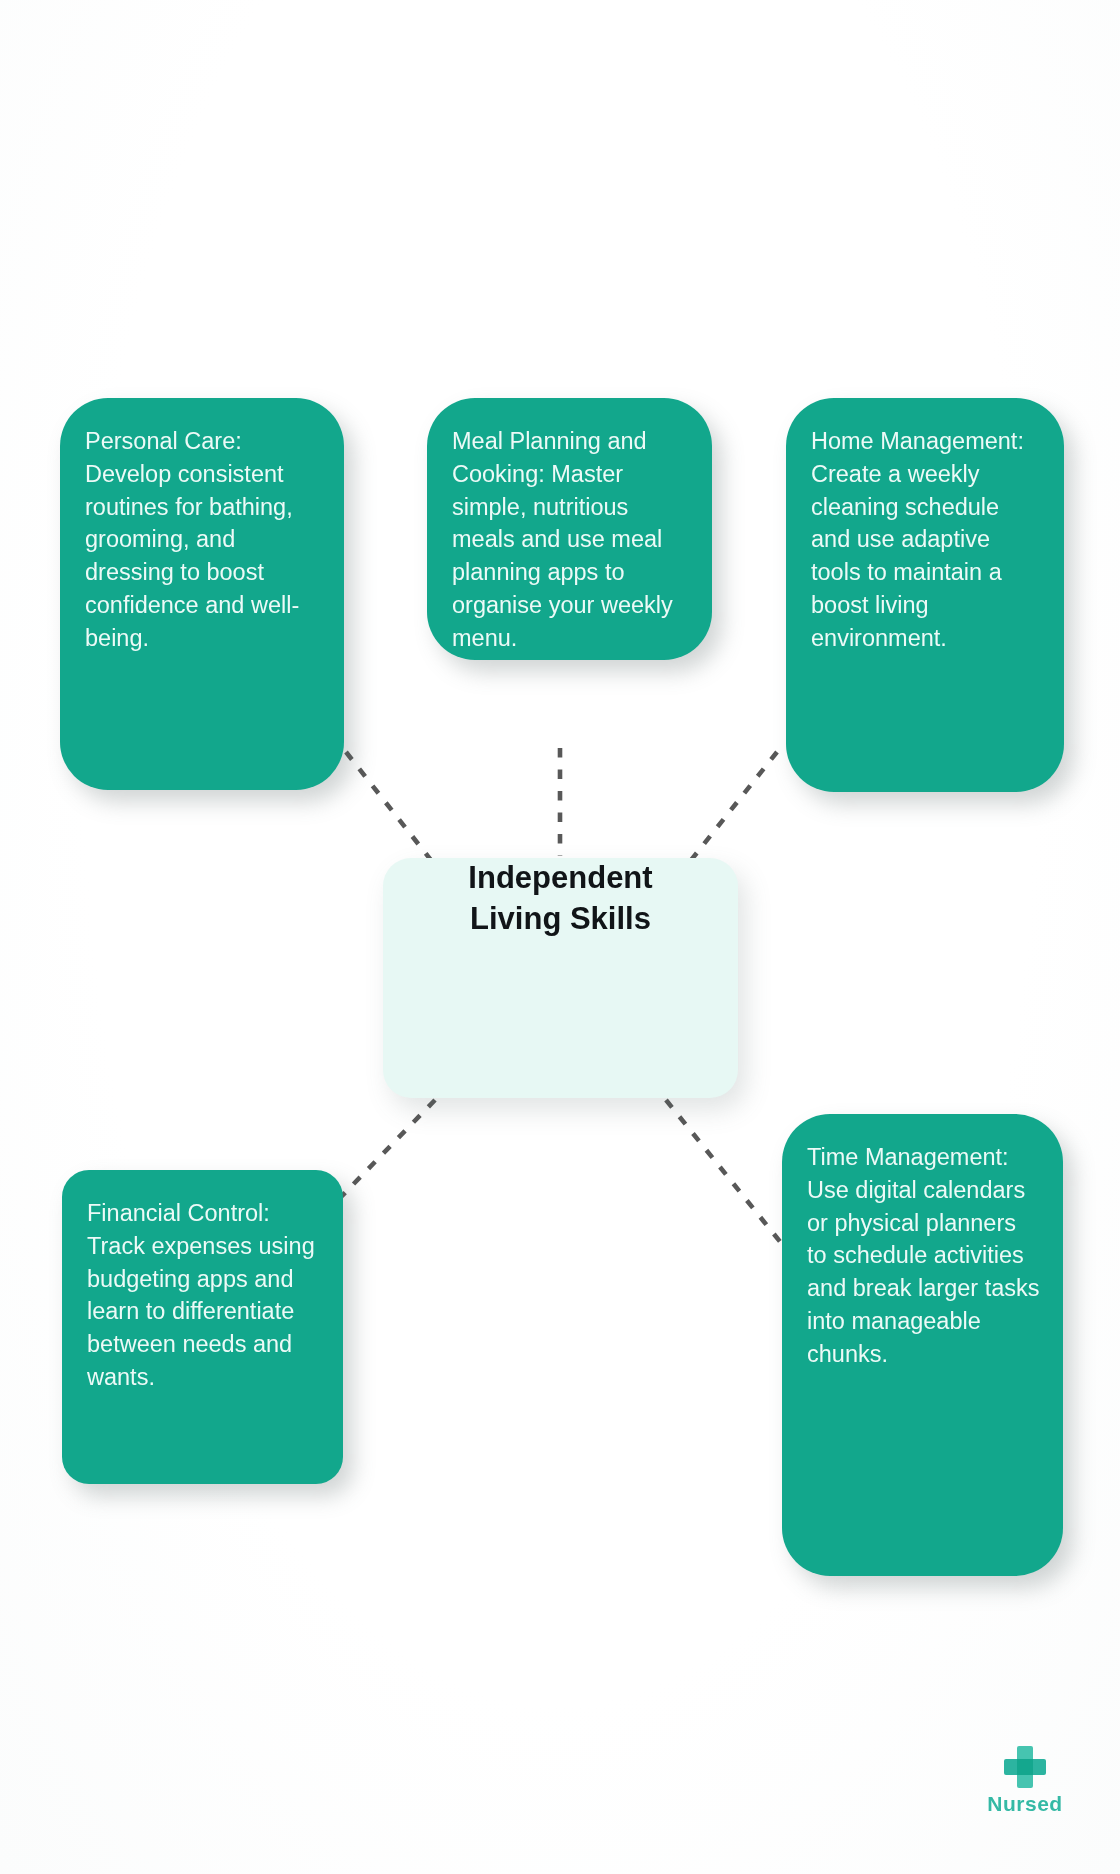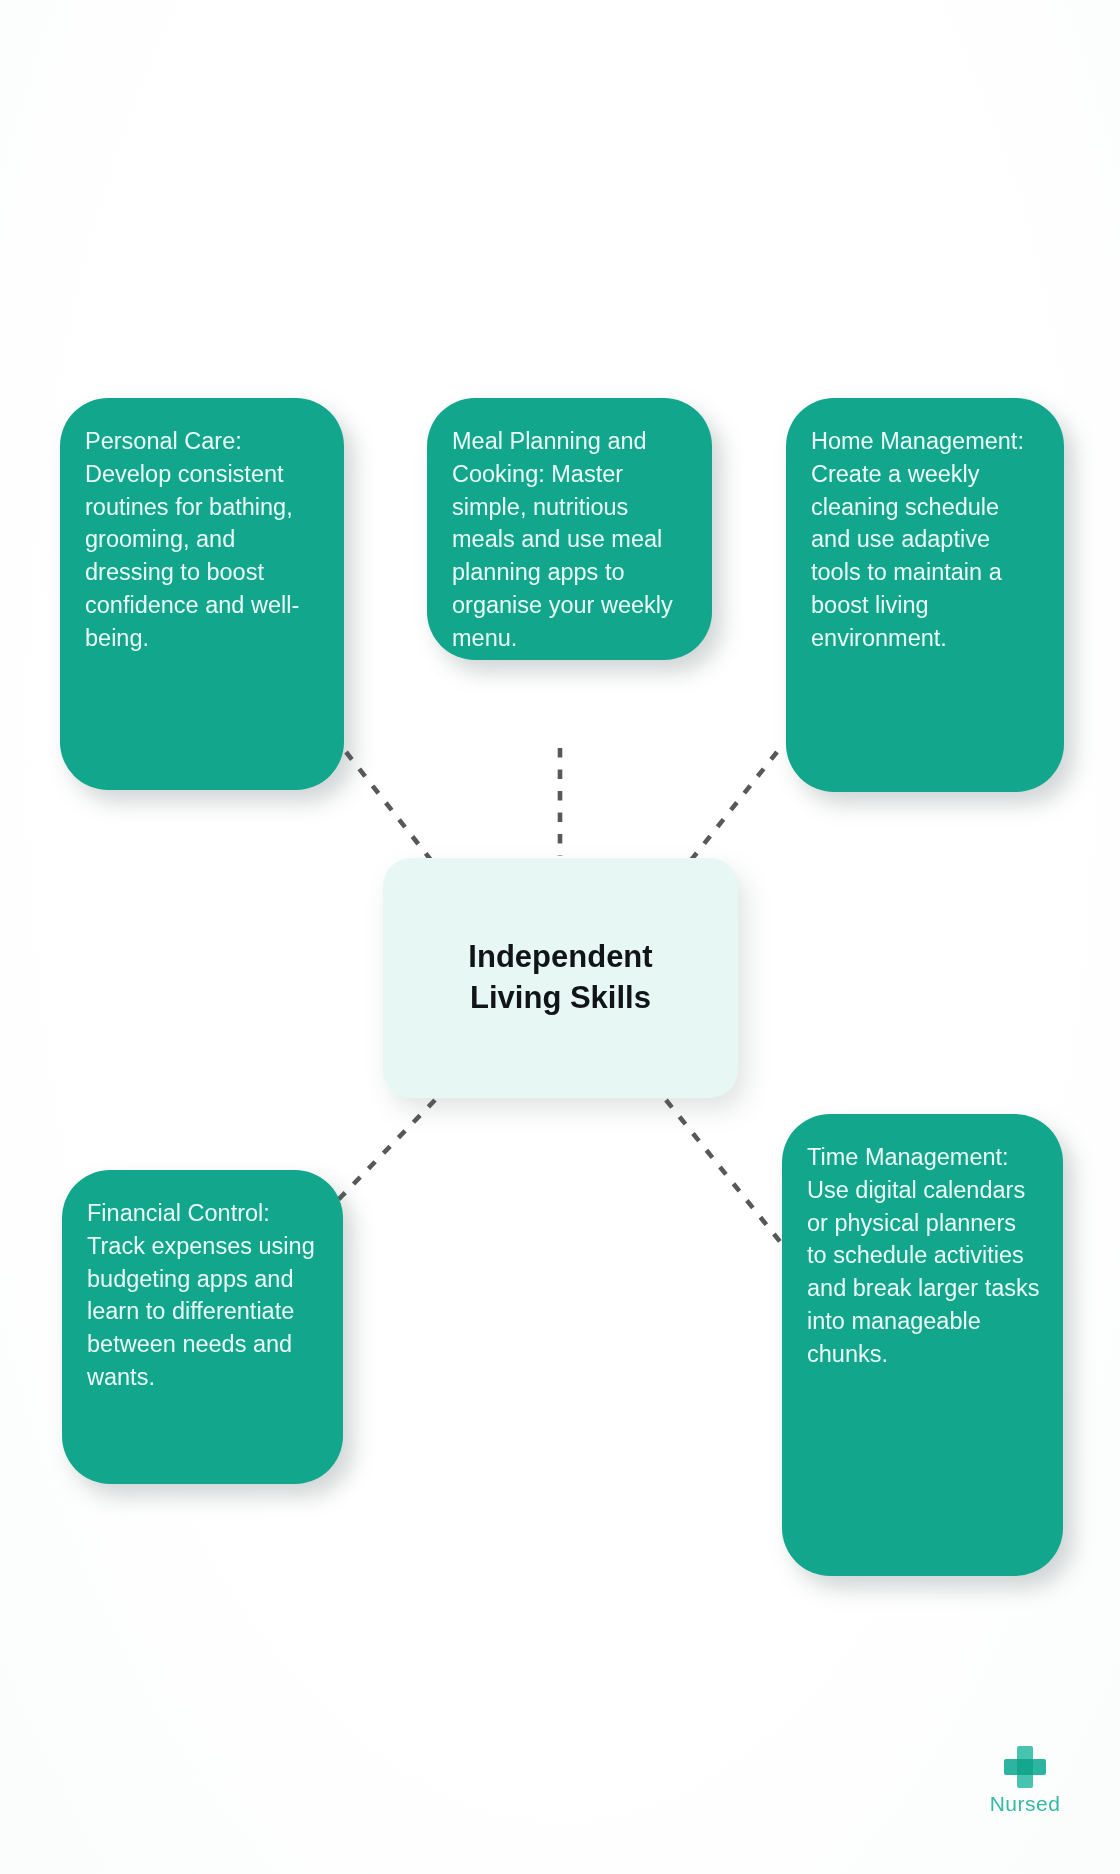--- a/index.html
+++ b/index.html
@@ -50,33 +50,33 @@
     border-radius: 48px;
     box-sizing: border-box;
     padding: 27px 22px 0 25px;
     font-size: 23.5px;
     line-height: 32.8px;
     box-shadow: 10px 12px 22px rgba(90, 105, 105, 0.28);
   }
   .node-tl { left: 60px;  top: 398px;  width: 284px; height: 392px; }
   .node-tm { left: 427px; top: 398px;  width: 285px; height: 262px; }
   .node-tr { left: 786px; top: 398px;  width: 278px; height: 394px; }
-  .node-bl { left: 62px;  top: 1170px; width: 281px; height: 314px; }
+  .node-bl { left: 62px;  top: 1170px; width: 281px; height: 314px; border-radius: 27px; }
   .node-br { left: 782px; top: 1114px; width: 281px; height: 462px; }
   .center-node {
     position: absolute;
     left: 383px;
     top: 858px;
     width: 355px;
     height: 240px;
     background: var(--center-bg, #e7f8f4);
     color: var(--center-text, #111518);
     border-radius: 28px;
     display: flex;
-    align-items: center;
+    align-items: flex-start;
     justify-content: center;
     text-align: center;
     font-size: 31px;
     line-height: 1.32;
     font-weight: bold;
     box-sizing: border-box;
     padding: 0 60px;
     box-shadow: 8px 12px 26px rgba(90, 105, 105, 0.18);
   }
   .logo {
@@ -85,21 +85,21 @@
     top: 1744px;
     width: 100px;
     text-align: center;
   }
   .logo svg { display: block; margin: 0 auto; }
   .logo-wordmark {
     margin-top: 2px;
     font-size: 21px;
     letter-spacing: 0.5px;
     color: var(--logo-teal, #35b9a5);
-    font-weight: normal;
+    font-weight: bold;
   }
 </style>
 </head>
 <body>
 
 <div class="canvas">
 
 
   <svg class="connectors" width="1120" height="1874" viewBox="0 0 1120 1874">
     <line class="connector" x1="346" y1="752" x2="434" y2="864"></line>

